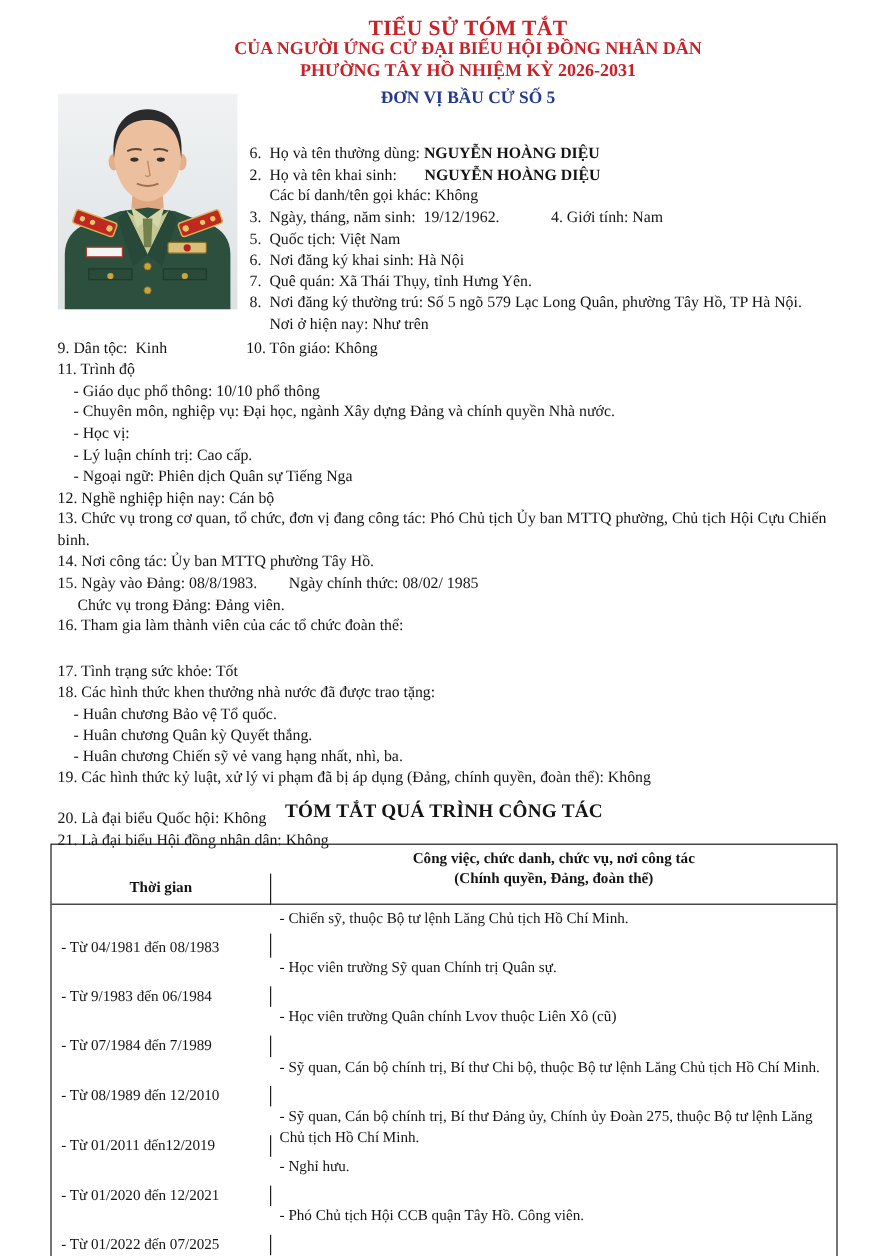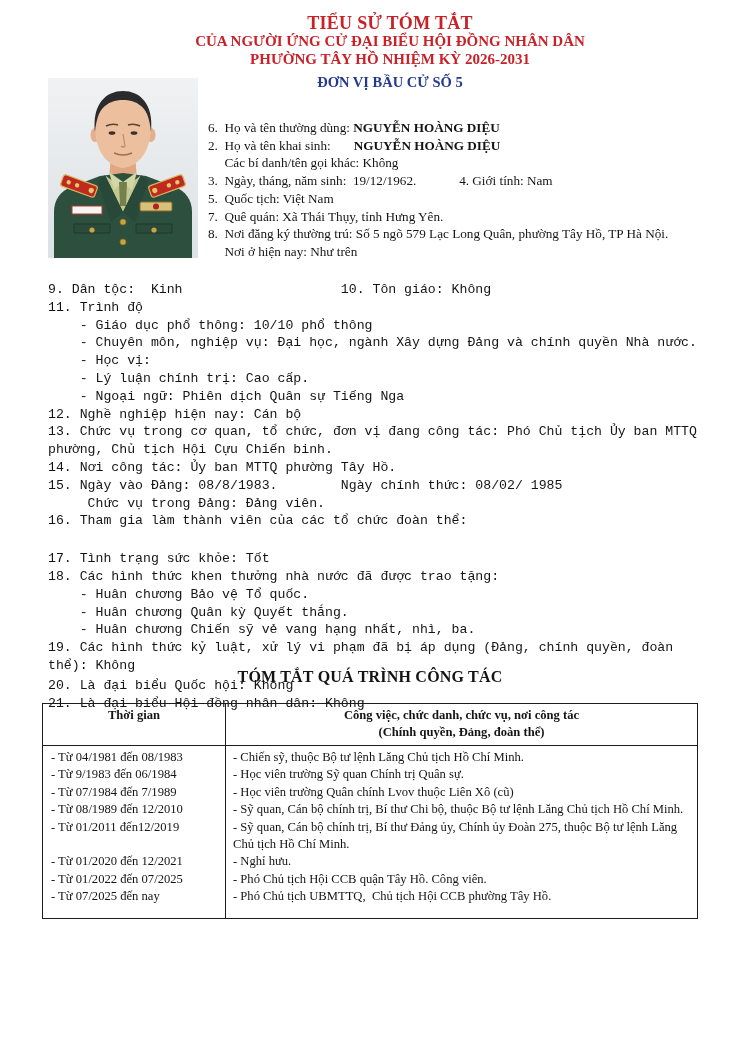--- a/index.html
+++ b/index.html
@@ -18,31 +18,31 @@
   .hdr .t2{color:var(--red); font-size:15px; line-height:17.5px;}
   .hdr .unit{color:var(--blue); font-size:14.5px; line-height:17px; margin-top:6px;}
   
   .photo{position:absolute; left:48px; top:78px; width:150px; height:180px;}
   .photo svg{display:block;}
   
   .rinfo{position:absolute; left:208px; top:119px; width:522px; font-size:13.2px;}
   .rinfo .ln{line-height:17.7px; white-space:pre-wrap;}
   .rinfo b{font-weight:bold;}
   .minfo{position:absolute; left:48px; top:281px; width:670px; font-size:13.2px;}
-  .minfo .ln{line-height:17.8px; white-space:pre-wrap;font-family:Liberation Mono, monospace;}
-  .minfo .sp4{margin-top:20px;} .minfo .sp2{margin-top:2px;}
+  .minfo .ln{line-height:17.8px; white-space:pre-wrap;}
+  .minfo .sp4{margin-top:20px;} .minfo .sp2{margin-top:16px;}
   
   .wtitle{position:absolute; top:667px; left:0; width:740px; text-align:center;
           font-weight:bold; font-size:16px; line-height:20px; letter-spacing:.2px;}
   .wtable{position:absolute; left:42px; top:703px; width:656px;
           display:grid; grid-template-columns:183px 1fr;
           border:1.6px solid var(--border); font-size:12.6px; box-sizing:border-box;}
   .wtable .hc{border-bottom:1.6px solid var(--border); text-align:center; font-weight:bold;
               padding:3px 4px 5px; line-height:16.5px;}
-  .wtable .c1{border-right:1.6px solid var(--border);}
+  .wtable .c1{border-right:1.6px solid var(--border);margin-top:24px;}
   .wtable .bc{padding:0 4px 0 7px; line-height:17.4px; white-space:pre-wrap;}
   .wtable .bc.c1{padding-left:8px;}
   .wtable .first{padding-top:3px;}
   .wtable .last{padding-bottom:12px;}
 </style>
 </head>
 <body>
 
 <div class="page">
 
@@ -109,20 +109,21 @@
       </g>
     </svg>
   </div>
 
   <section class="rinfo">
     <div class="ln"><span>6.  Họ và tên thường dùng: </span><b>NGUYỄN HOÀNG DIỆU</b></div>
     <div class="ln"><span>2.  Họ và tên khai sinh:       </span><b>NGUYỄN HOÀNG DIỆU</b></div>
     <div class="ln">     Các bí danh/tên gọi khác: Không</div>
     <div class="ln">3.  Ngày, tháng, năm sinh:  19/12/1962.             4. Giới tính: Nam</div>
     <div class="ln">5.  Quốc tịch: Việt Nam</div>
+    <div class="ln">6.  Nơi đăng ký khai sinh: Hà Nội</div>
     <div class="ln">7.  Quê quán: Xã Thái Thụy, tỉnh Hưng Yên.</div>
     <div class="ln">8.  Nơi đăng ký thường trú: Số 5 ngõ 579 Lạc Long Quân, phường Tây Hồ, TP Hà Nội.</div>
     <div class="ln">     Nơi ở hiện nay: Như trên</div>
   </section>
 
   <section class="minfo">
     <div class="ln">9. Dân tộc:  Kinh                    10. Tôn giáo: Không</div>
     <div class="ln">11. Trình độ</div>
     <div class="ln">    - Giáo dục phổ thông: 10/10 phổ thông</div>
     <div class="ln">    - Chuyên môn, nghiệp vụ: Đại học, ngành Xây dựng Đảng và chính quyền Nhà nước.</div>

